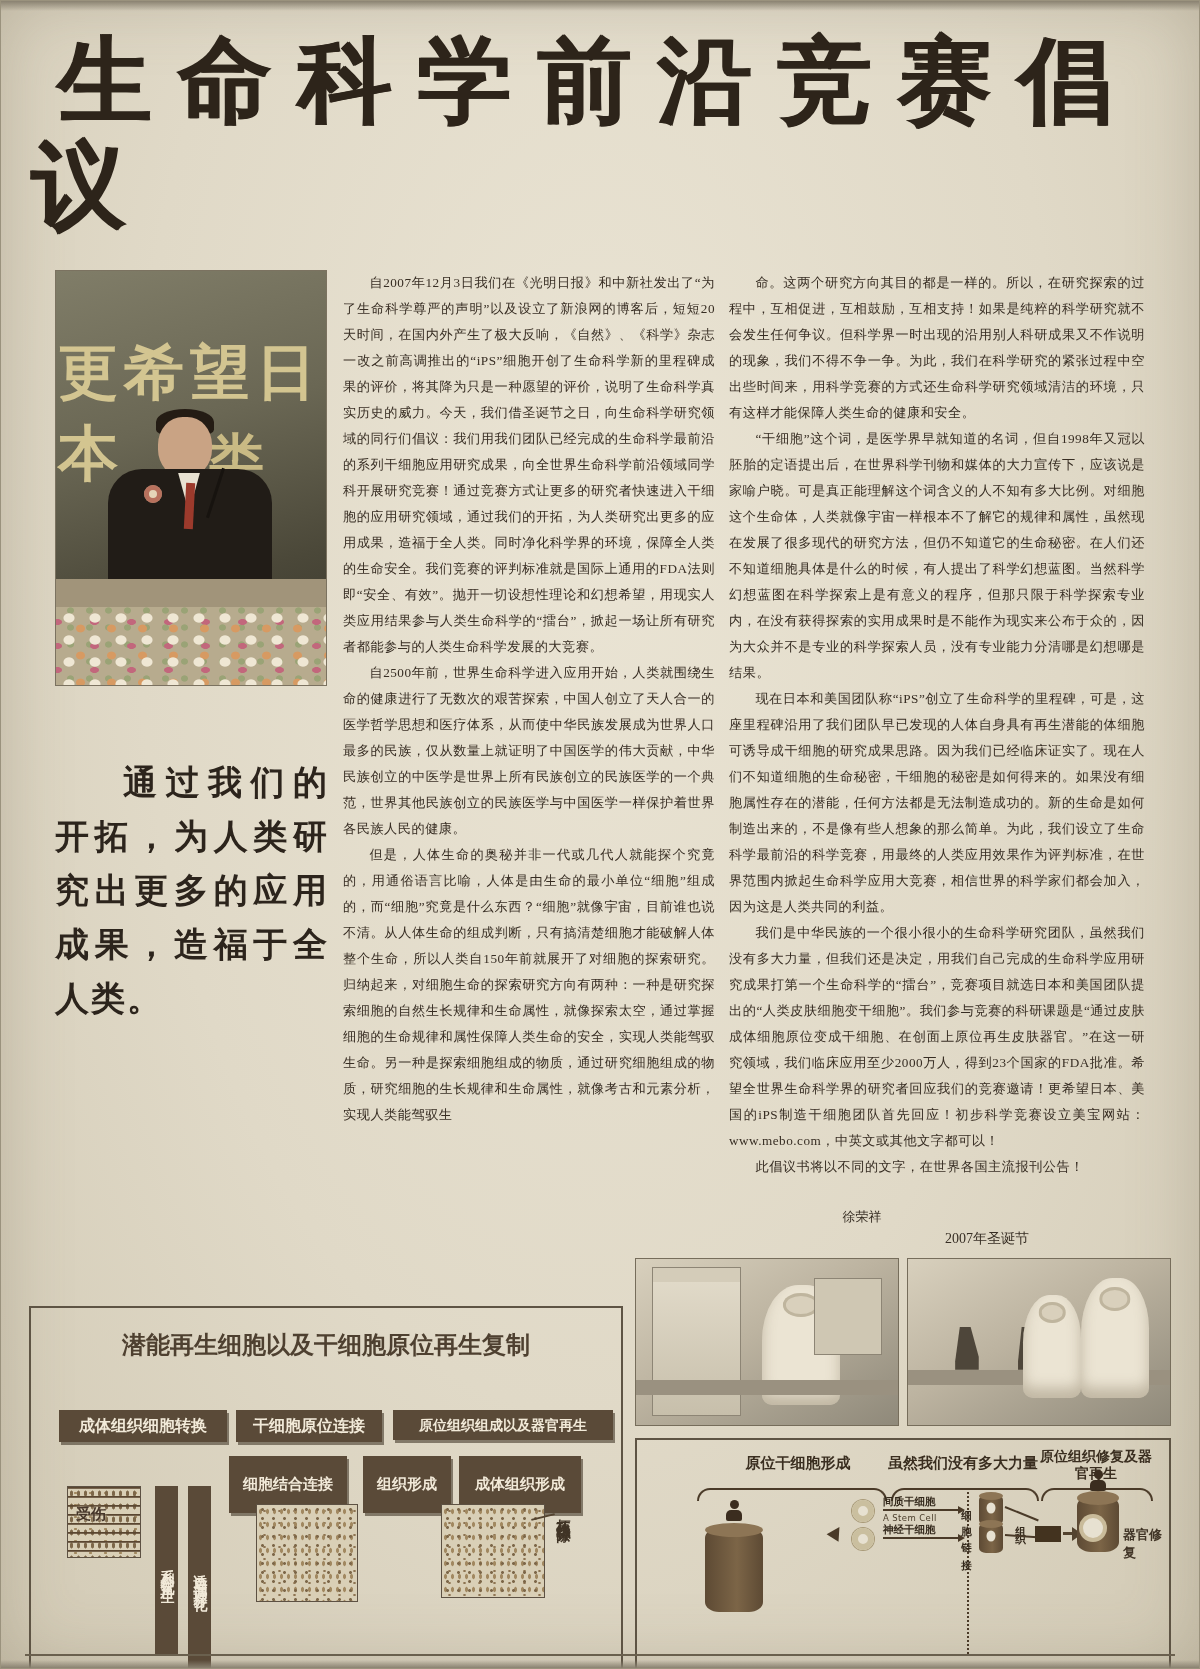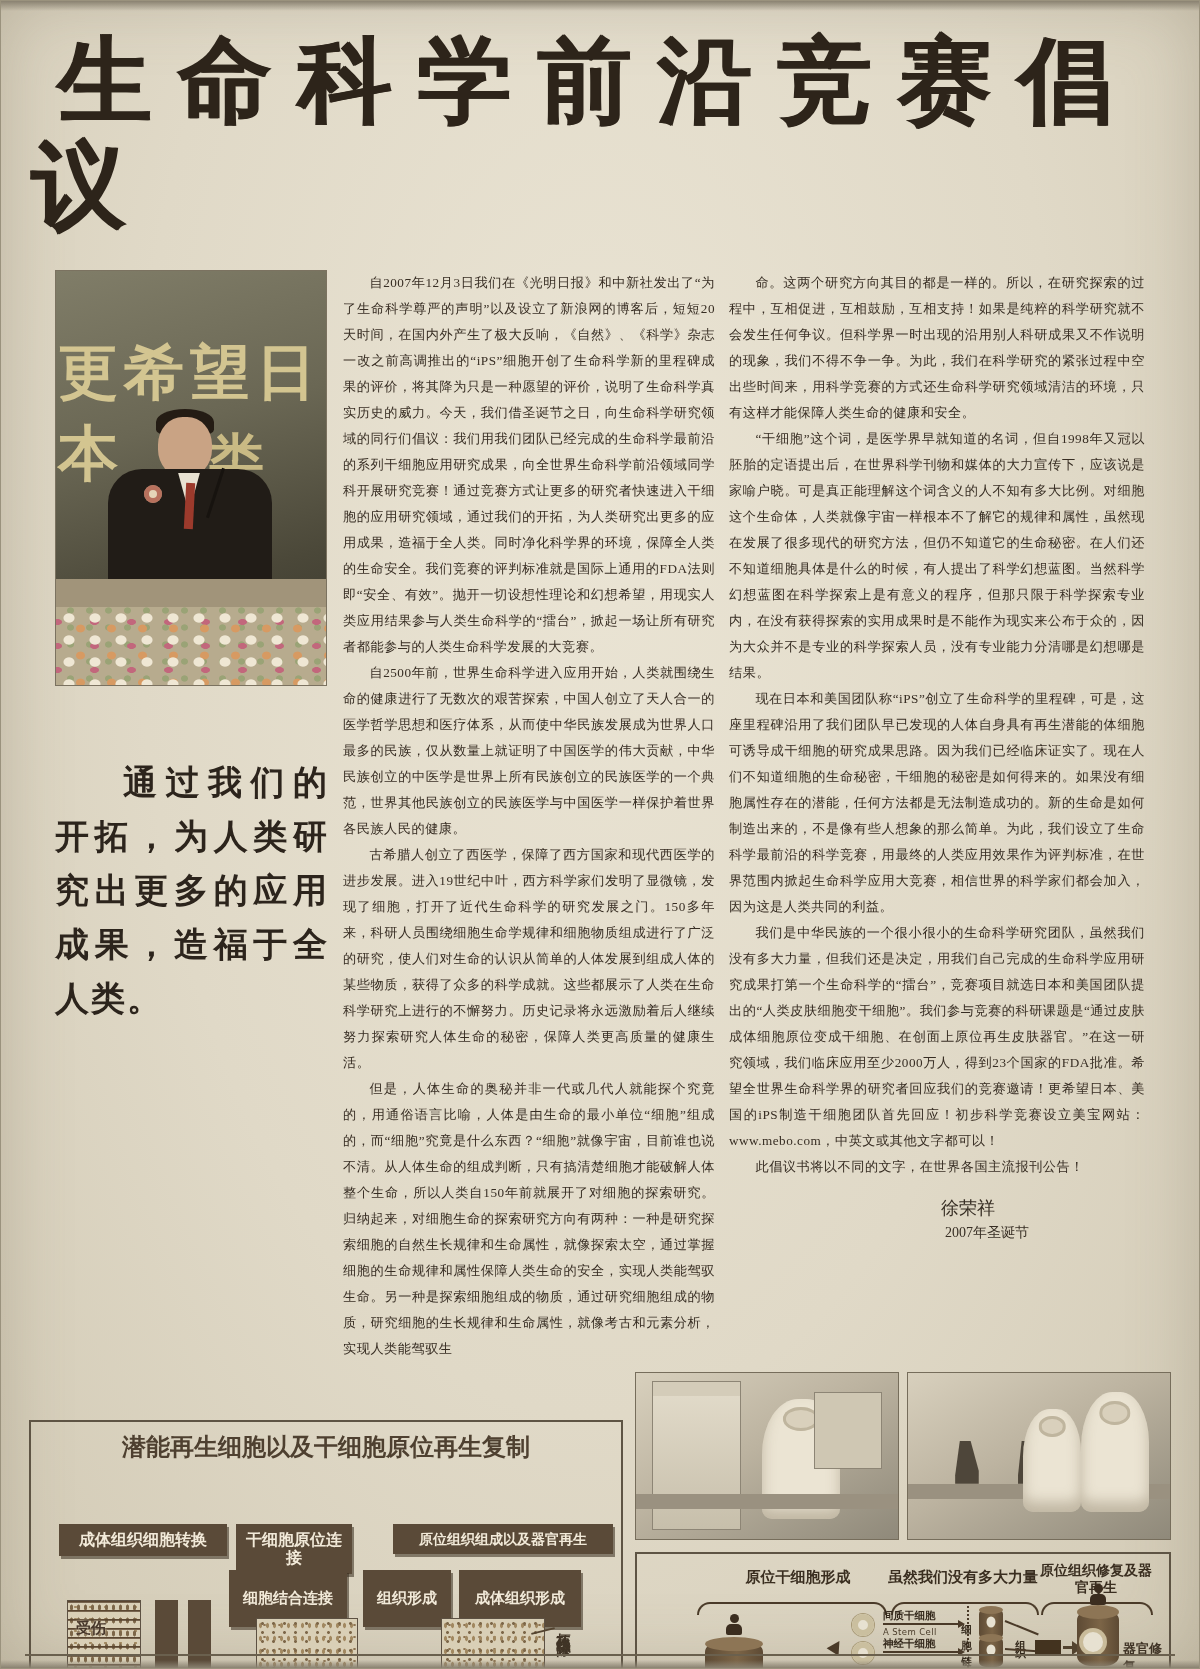--- a/index.html
+++ b/index.html
@@ -16,21 +16,21 @@
   .headline{margin:28px 30px 0;text-align:left;font-family:Liberation Serif, serif;
     font-weight:900;font-size:94px;line-height:1.12;letter-spacing:26px;text-indent:26px;
     color:#2d241a;text-shadow:1.5px 0 #2d241a}
 
   
   .article{display:flex;gap:14px;padding:0 54px;margin-top:30px}
   .col-left{width:274px;flex:none}
   .col-mid{width:372px;flex:none}
   .col-right{flex:1;min-width:0}
   .bodytext p{text-indent:2em;text-align:justify;font-size:13.2px;line-height:26px;letter-spacing:.5px;color:#372d23}
-  .sig{margin-top:16px;text-align:right;padding-right:150px;font-size:18px}
+  .sig{margin-top:28px;text-align:center;padding-right:150px;font-size:13px}
   .sigdate{margin-top:4px;text-align:right;padding-right:116px;font-size:14px}
 
   
   .speaker-photo{position:relative;width:272px;height:416px;overflow:hidden;border:1px solid #7b7260;
     background:linear-gradient(165deg,#807d68 0%,#6a6754 38%,#4b4839 72%,#36342a 100%)}
   .backdrop-text{position:absolute;font-family:"DejaVu Sans",sans-serif;font-weight:900;color:#dccd96;opacity:.92}
   .bt1{top:62px;left:2px;font-size:60px;letter-spacing:6px}
   .bt2{top:152px;left:92px;font-size:56px;letter-spacing:4px;color:#d2c289}
   .spk-head{position:absolute;left:102px;top:146px;width:54px;height:60px;border-radius:46%;background:#c9a384}
   .spk-hair{position:absolute;left:100px;top:138px;width:58px;height:26px;border-radius:50% 50% 20% 20%;background:#241c14}
@@ -45,21 +45,21 @@
       radial-gradient(#c2677c 4px,rgba(0,0,0,0) 5px),radial-gradient(#9aa376 3px,rgba(0,0,0,0) 4px);
     background-size:26px 22px,31px 27px,37px 24px,19px 17px;background-position:0 0,9px 8px,20px 3px,5px 12px}
 
   
   .pull-quote{margin-top:70px;font-size:34px;line-height:54px;font-weight:bold;color:#2c241c;
     text-align:justify;text-indent:2em;letter-spacing:2px}
 
   
   .figures{display:flex;gap:12px;padding:0 28px;margin-top:10px}
   .fig-left{position:relative;width:594px;height:494px;flex:none;margin-top:48px;border:2px solid #5e5444}
-  .fig-title{position:absolute;left:0;top:8px;width:100%;text-align:center;font-family:"DejaVu Sans",sans-serif;
+  .fig-title{position:absolute;left:0;top:20px;width:100%;text-align:center;font-family:"DejaVu Sans",sans-serif;
     font-weight:bold;font-size:24px;line-height:1.45;color:#4e4030}
   .sbox{position:absolute;background:#5a4a38;color:#f2ead9;font-family:"DejaVu Sans",sans-serif;
     font-weight:bold;font-size:16px;line-height:1.15;padding:7px 9px;box-shadow:2px 3px 0 rgba(55,44,30,.55);text-align:center}
   .sbox2{font-size:15px;padding:20px 8px}
   .histo{position:absolute;border:1px solid #5d5143;background-color:#d9cfb6;
     background-image:radial-gradient(#7d6749 1.3px,rgba(0,0,0,0) 1.9px),radial-gradient(#a18860 1.1px,rgba(0,0,0,0) 1.7px),radial-gradient(#8d7351 1px,rgba(0,0,0,0) 1.5px);
     background-size:11px 9px,7px 13px,15px 12px}
   .histo.darktop{background-image:linear-gradient(#5a4630 0,#5a4630 14%,rgba(90,70,48,0) 26%),
     radial-gradient(#7d6749 1.3px,rgba(0,0,0,0) 1.9px),radial-gradient(#a18860 1.1px,rgba(0,0,0,0) 1.7px)}
   .histo .inlabel{position:absolute;left:8px;top:26%;font-size:15px;font-weight:bold;color:#46362a;text-shadow:0 0 3px #d9cfb6}
@@ -131,21 +131,20 @@
         <div class="spk-mic"></div>
         <div class="spk-podium"></div>
         <div class="spk-flowers"></div>
       </div>
       <div class="pull-quote">通过我们的开拓，为人类研究出更多的应用成果，造福于全人类。</div>
     </div>
 
     <div class="col-mid bodytext">
       <p>自2007年12月3日我们在《光明日报》和中新社发出了“为了生命科学尊严的声明”以及设立了新浪网的博客后，短短20天时间，在国内外产生了极大反响，《自然》、《科学》杂志一改之前高调推出的“iPS”细胞开创了生命科学新的里程碑成果的评价，将其降为只是一种愿望的评价，说明了生命科学真实历史的威力。今天，我们借圣诞节之日，向生命科学研究领域的同行们倡议：我们用我们团队已经完成的生命科学最前沿的系列干细胞应用研究成果，向全世界生命科学前沿领域同学科开展研究竞赛！通过竞赛方式让更多的研究者快速进入干细胞的应用研究领域，通过我们的开拓，为人类研究出更多的应用成果，造福于全人类。同时净化科学界的环境，保障全人类的生命安全。我们竞赛的评判标准就是国际上通用的FDA法则即“安全、有效”。抛开一切设想性理论和幻想希望，用现实人类应用结果参与人类生命科学的“擂台”，掀起一场让所有研究者都能参与的人类生命科学发展的大竞赛。</p>
       <p>自2500年前，世界生命科学进入应用开始，人类就围绕生命的健康进行了无数次的艰苦探索，中国人创立了天人合一的医学哲学思想和医疗体系，从而使中华民族发展成为世界人口最多的民族，仅从数量上就证明了中国医学的伟大贡献，中华民族创立的中医学是世界上所有民族创立的民族医学的一个典范，世界其他民族创立的民族医学与中国医学一样保护着世界各民族人民的健康。</p>
-      <p>古希腊人创立了西医学，保障了西方国家和现代西医学的进步发展。进入19世纪中叶，西方科学家们发明了显微镜，发现了细胞，打开了近代生命科学的研究发展之门。150多年来，科研人员围绕细胞生命学规律和细胞物质组成进行了广泛的研究，使人们对生命的认识从简单的人体发展到组成人体的某些物质，获得了众多的科学成就。这些都展示了人类在生命科学研究上进行的不懈努力。历史记录将永远激励着后人继续努力探索研究人体生命的秘密，保障人类更高质量的健康生活。</p>
       <p>但是，人体生命的奥秘并非一代或几代人就能探个究竟的，用通俗语言比喻，人体是由生命的最小单位“细胞”组成的，而“细胞”究竟是什么东西？“细胞”就像宇宙，目前谁也说不清。从人体生命的组成判断，只有搞清楚细胞才能破解人体整个生命，所以人类自150年前就展开了对细胞的探索研究。归纳起来，对细胞生命的探索研究方向有两种：一种是研究探索细胞的自然生长规律和生命属性，就像探索太空，通过掌握细胞的生命规律和属性保障人类生命的安全，实现人类能驾驭生命。另一种是探索细胞组成的物质，通过研究细胞组成的物质，研究细胞的生长规律和生命属性，就像考古和元素分析，实现人类能驾驭生</p>
     </div>
 
     <div class="col-right bodytext">
       <p>命。这两个研究方向其目的都是一样的。所以，在研究探索的过程中，互相促进，互相鼓励，互相支持！如果是纯粹的科学研究就不会发生任何争议。但科学界一时出现的沿用别人科研成果又不作说明的现象，我们不得不争一争。为此，我们在科学研究的紧张过程中空出些时间来，用科学竞赛的方式还生命科学研究领域清洁的环境，只有这样才能保障人类生命的健康和安全。</p>
       <p>“干细胞”这个词，是医学界早就知道的名词，但自1998年又冠以胚胎的定语提出后，在世界科学刊物和媒体的大力宣传下，应该说是家喻户晓。可是真正能理解这个词含义的人不知有多大比例。对细胞这个生命体，人类就像宇宙一样根本不了解它的规律和属性，虽然现在发展了很多现代的研究方法，但仍不知道它的生命秘密。在人们还不知道细胞具体是什么的时候，有人提出了科学幻想蓝图。当然科学幻想蓝图在科学探索上是有意义的程序，但那只限于科学探索专业内，在没有获得探索的实用成果时是不能作为现实来公布于众的，因为大众并不是专业的科学探索人员，没有专业能力分清哪是幻想哪是结果。</p>
       <p>现在日本和美国团队称“iPS”创立了生命科学的里程碑，可是，这座里程碑沿用了我们团队早已发现的人体自身具有再生潜能的体细胞可诱导成干细胞的研究成果思路。因为我们已经临床证实了。现在人们不知道细胞的生命秘密，干细胞的秘密是如何得来的。如果没有细胞属性存在的潜能，任何方法都是无法制造成功的。新的生命是如何制造出来的，不是像有些人想象的那么简单。为此，我们设立了生命科学最前沿的科学竞赛，用最终的人类应用效果作为评判标准，在世界范围内掀起生命科学应用大竞赛，相信世界的科学家们都会加入，因为这是人类共同的利益。</p>
       <p>我们是中华民族的一个很小很小的生命科学研究团队，虽然我们没有多大力量，但我们还是决定，用我们自己完成的生命科学应用研究成果打第一个生命科学的“擂台”，竞赛项目就选日本和美国团队提出的“人类皮肤细胞变干细胞”。我们参与竞赛的科研课题是“通过皮肤成体细胞原位变成干细胞、在创面上原位再生皮肤器官。”在这一研究领域，我们临床应用至少2000万人，得到23个国家的FDA批准。希望全世界生命科学界的研究者回应我们的竞赛邀请！更希望日本、美国的iPS制造干细胞团队首先回应！初步科学竞赛设立美宝网站：www.mebo.com，中英文或其他文字都可以！</p>
       <p>此倡议书将以不同的文字，在世界各国主流报刊公告！</p>
       <div class="sig">徐荣祥</div>
@@ -154,21 +153,21 @@
   </div>
 
   <div class="figures">
 
     <div class="fig-left">
       <div class="fig-title">
         <div>潜能再生细胞以及干细胞原位再生复制</div>
       </div>
 
       <div class="sbox" style="left:28px;top:102px;width:168px">成体组织细胞转换</div>
-      <div class="sbox" style="left:205px;top:102px;width:116px">干细胞原位连接</div>
+      <div class="sbox" style="left:205px;top:102px;width:146px">干细胞原位连接</div>
       <div class="sbox" style="left:362px;top:102px;width:220px;font-size:14px">原位组织组成以及器官再生</div>
 
       <div class="sbox sbox2" style="left:198px;top:148px;width:118px">细胞结合连接</div>
       <div class="sbox sbox2" style="left:332px;top:148px;width:88px">组织形成</div>
       <div class="sbox sbox2" style="left:428px;top:148px;width:122px">成体组织形成</div>
 
       <div class="histo darktop" style="left:36px;top:178px;width:74px;height:72px">
         <span class="inlabel">受伤</span>
       </div>
 

